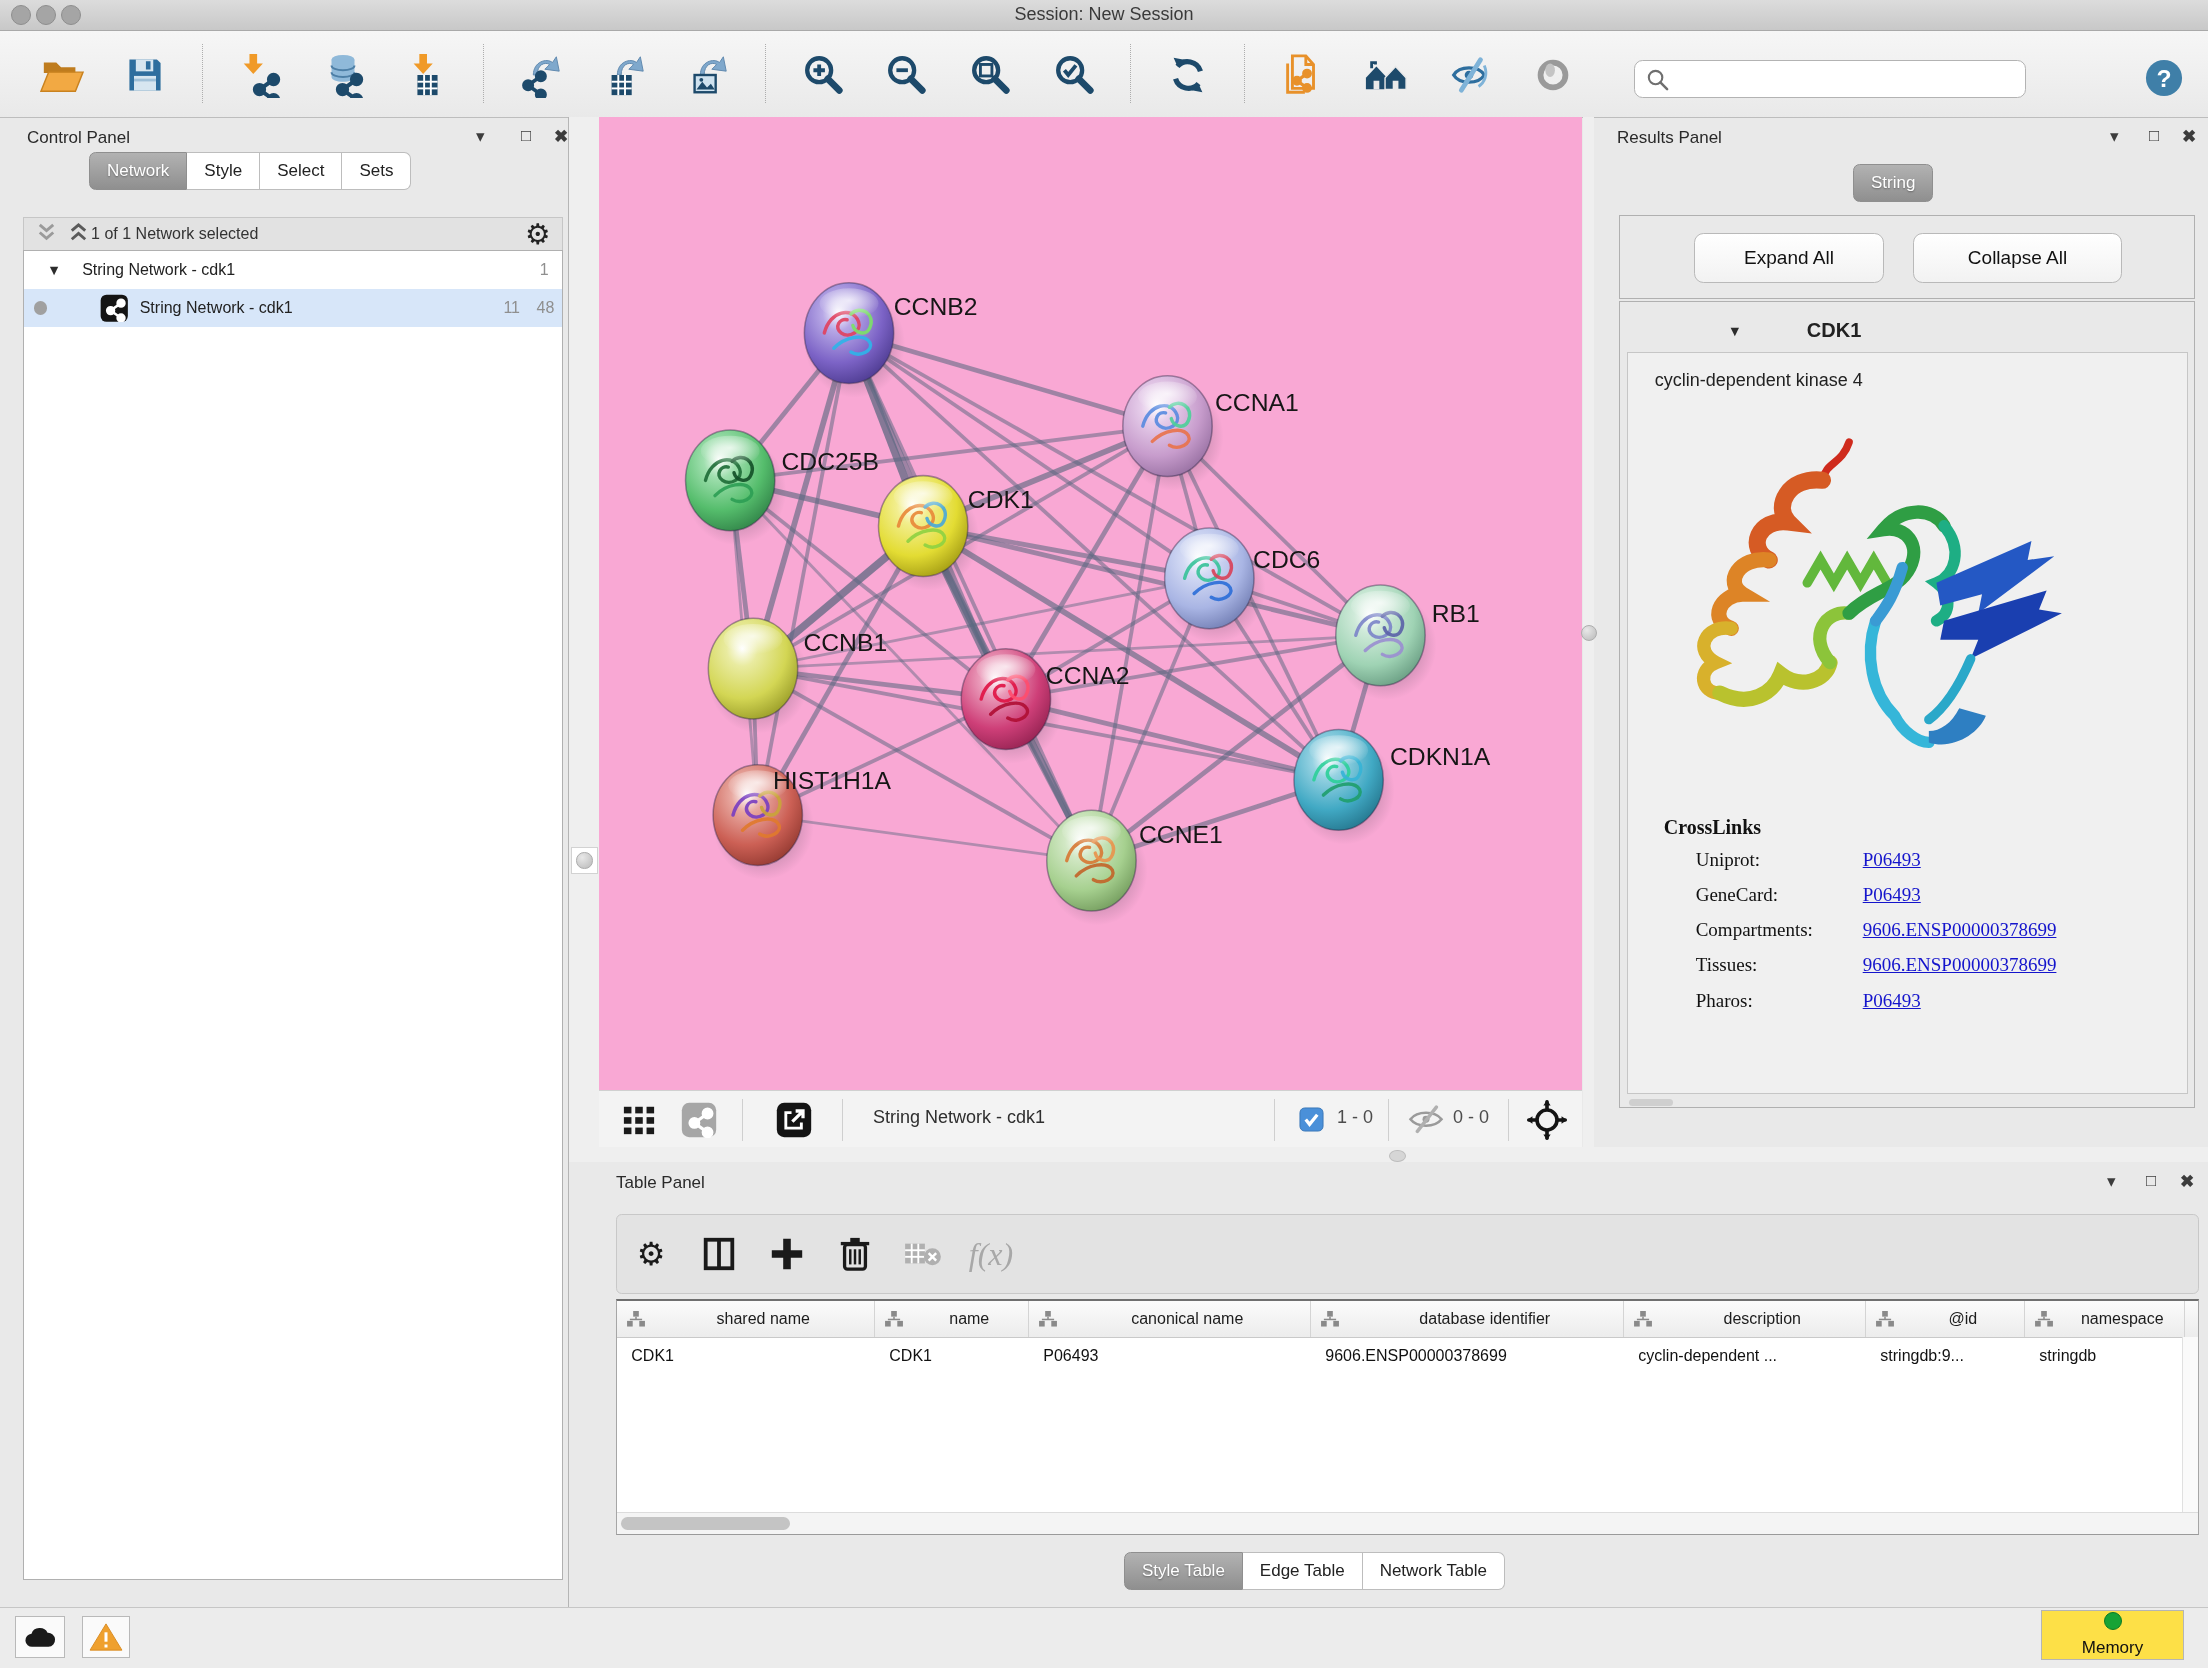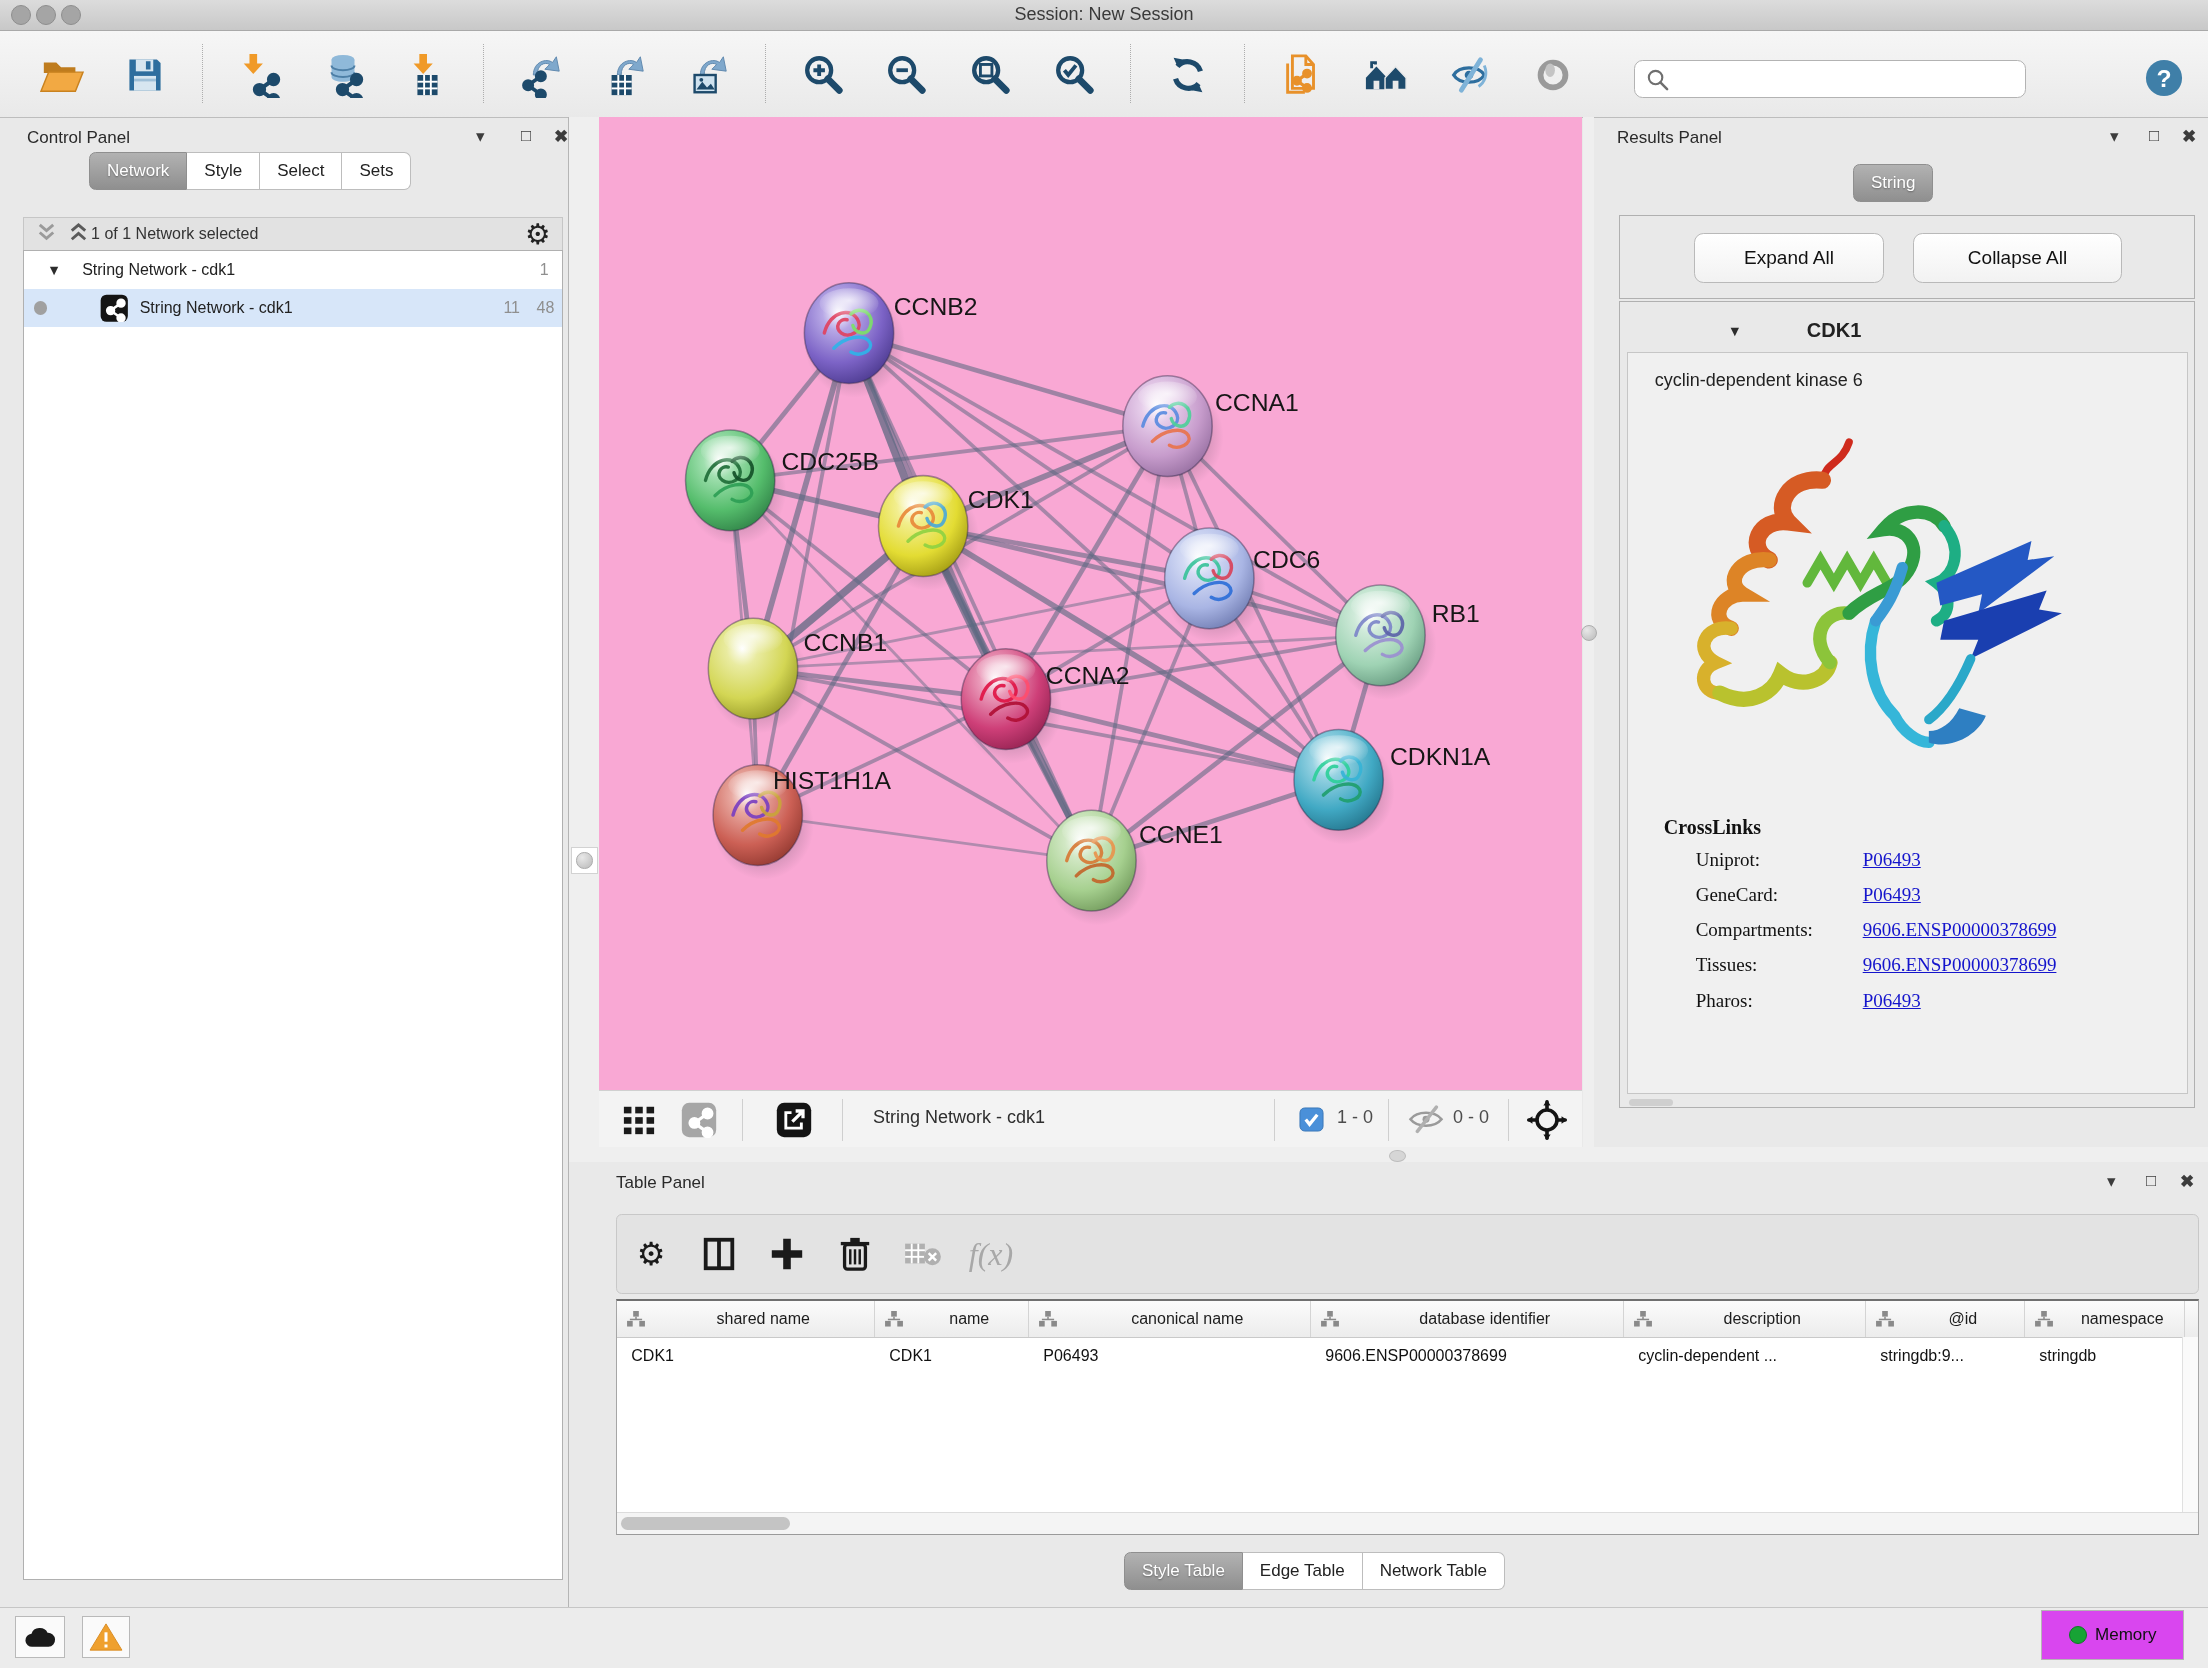--- a/index.html
+++ b/index.html
@@ -64,22 +64,22 @@
   .th .lbl{flex:1;text-align:center;font-size:16px;color:#1c1c1c;}
   .tbl-row{display:flex;height:36px;background:#fff;}
   .td{font-size:16px;color:#111;padding-left:14.3px;display:flex;align-items:center;box-sizing:border-box;
       overflow:hidden;white-space:nowrap;}
   .hscroll{position:absolute;left:0;bottom:0;width:100%;height:21px;background:#f4f4f4;border-top:1px solid #dcdcdc;}
   .hthumb{position:absolute;left:3.8px;top:3.8px;width:169px;height:13.3px;border-radius:6.7px;background:#c4c4c4;}
   .vscroll{position:absolute;right:0;top:36px;bottom:21px;width:15px;background:#fafafa;border-left:1px solid #e0e0e0;}
   
   .statusbar{left:0;top:1607px;width:2208px;height:61px;background:#ececec;border-top:1px solid #c6c6c6;}
   .sb-btn{top:7.6px;height:40px;background:#fafafa;border:1px solid #b9b9b9;display:flex;align-items:center;justify-content:center;}
-  .mem-btn{left:2041px;top:1.9px;width:141px;height:48px;background:#d946ef;border:1px solid #b5b5b5;
-           display:flex;align-items:center;justify-content:center;gap:8.6px;font-size:17px;color:#111;}
+  .mem-btn{left:2041px;top:1.9px;width:141px;height:48px;background:#fde047;border:1px solid #b5b5b5;
+           display:flex;align-items:center;justify-content:center;gap:8.6px;font-size:17px;color:#111;flex-direction:column;}
   .mem-dot{width:16px;height:16px;border-radius:50%;background:#17a335;border:1px solid #0d7a24;}
   .glabel{font-size:26px;fill:#161616;font-family:"Liberation Sans",sans-serif;}
 </style>
 </head>
 <body>
 
 <div class="abs titlebar">
   <div class="abs tl-dot" style="left:11.4px"></div>
   <div class="abs tl-dot" style="left:36px"></div>
   <div class="abs tl-dot" style="left:61px"></div>
@@ -665,21 +665,21 @@
     <div class="rp-btn abs" style="left:74px;top:17px;width:188px">Expand All</div>
     <div class="rp-btn abs" style="left:293px;top:17px;width:207px">Collapse All</div>
   </div>
 
   <div class="abs rp-box" style="left:25px;top:184px;width:576px;height:807px">
     <div class="rp-sect-head abs" style="left:6.7px;top:6.7px;width:561px;height:44px">
       <span style="margin-left:101px;font-size:14.3px;color:#2c2c2c">▼</span>
       <span style="margin-left:65px;font-size:20px;font-weight:bold">CDK1</span>
     </div>
     <div class="rp-content abs" style="left:6.7px;top:50px;width:561px;height:742px">
-      <div style="margin:17px 0 0 27px;font-size:18px">cyclin-dependent kinase 6</div>
+      <div style="margin:17px 0 0 27px;font-size:18px">cyclin-dependent kinase 4</div>
       
       <svg width="409" height="380" viewBox="0 0 215 200" style="margin:17px 0 0 46px">
         <g fill="none" stroke-linecap="round">
           <path d="M92 18 C88 30 80 28 78 38" stroke="#cf2b1d" stroke-width="4"></path>
           <path d="M78 38 C60 36 52 52 60 60 C44 58 38 74 50 80" stroke="#d65b24" stroke-width="9"></path>
           <path d="M50 80 C34 78 26 92 36 98 C24 98 18 112 30 116" stroke="#dd8426" stroke-width="8"></path>
           <path d="M30 116 C16 114 10 128 22 134 C12 138 14 150 24 150" stroke="#d8b12c" stroke-width="7"></path>
           <path d="M24 150 C40 158 52 150 56 140 C66 148 80 144 82 134" stroke="#b9c22e" stroke-width="8"></path>
           <path d="M82 134 C70 120 80 106 92 108" stroke="#8cc43a" stroke-width="7"></path>
           <path d="M70 92 l7 -12 l7 12 l7 -12 l7 12 l7 -12 l7 12" stroke="#62b83c" stroke-width="5"></path>

